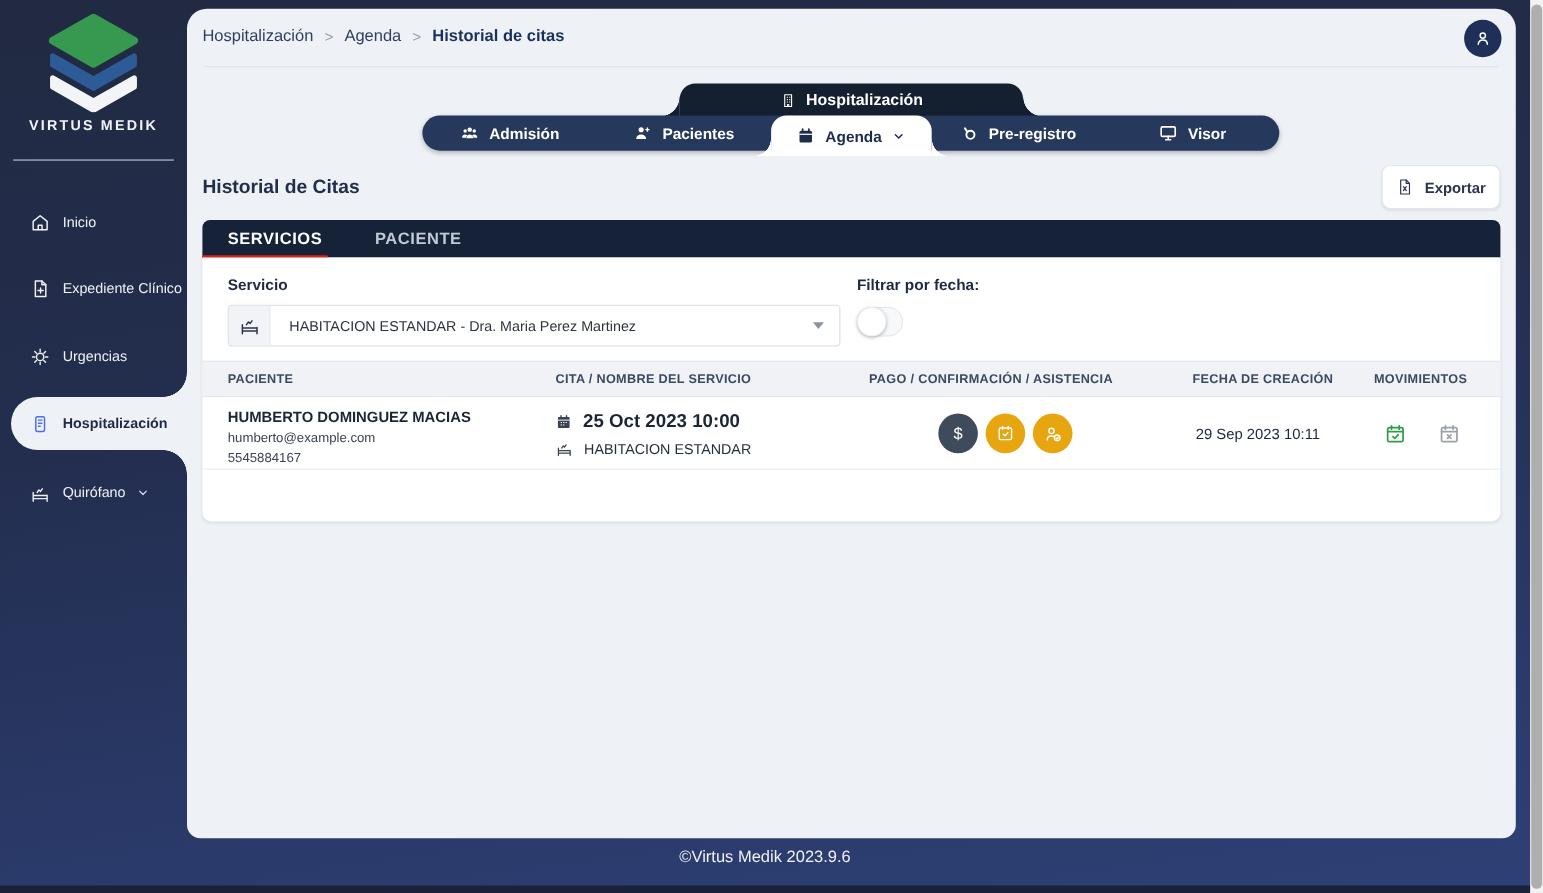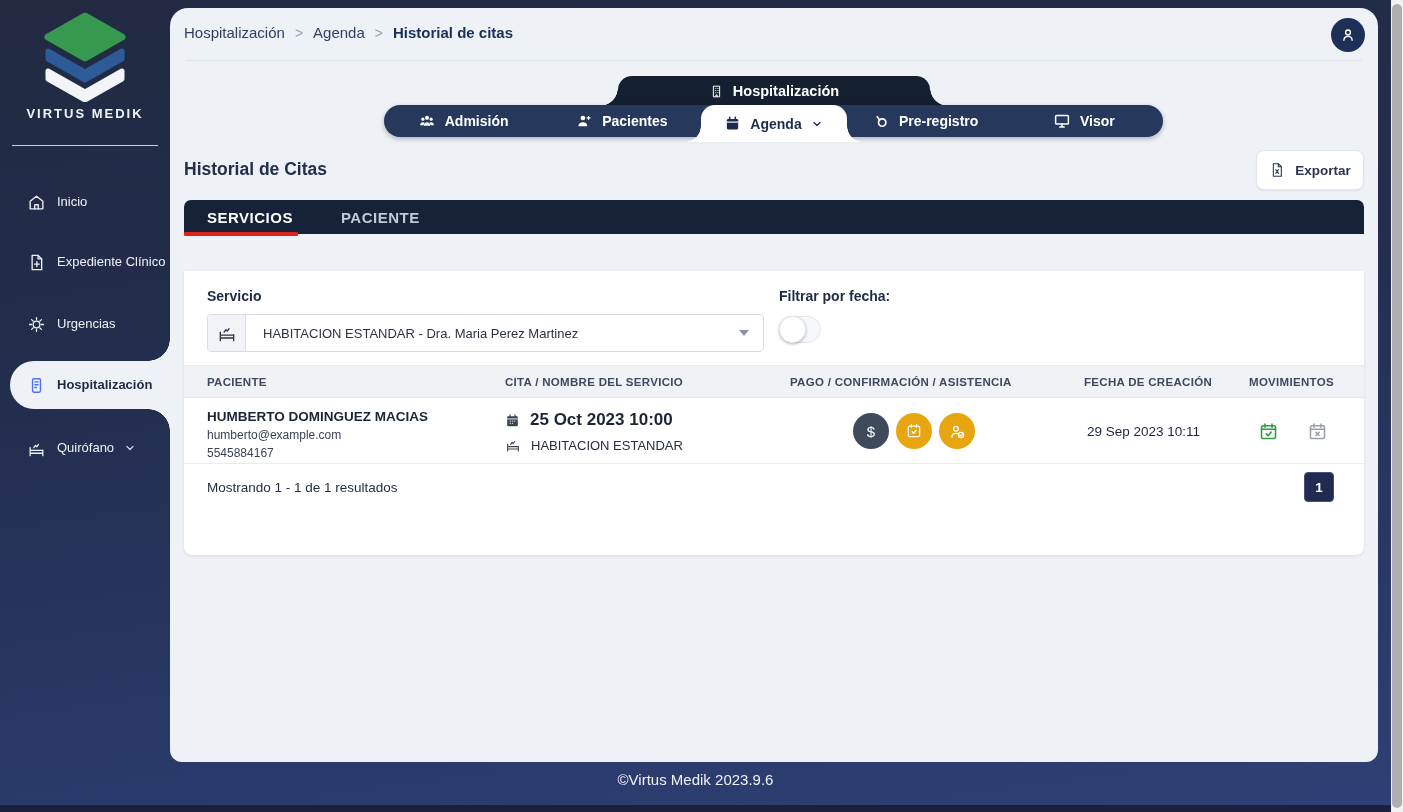--- a/index.html
+++ b/index.html
@@ -63,22 +63,22 @@
                 gap:10px; font-size:13.5px; font-weight:600; color:#2b3550; cursor:pointer;
                 box-shadow:0 1px 2px rgba(20,30,60,.07); }
 
   
   .panel-tabs { position:absolute; left:184px; top:200px; width:1180px; height:34px; background:#152238;
                 border-radius:7px 7px 0 0; display:flex; align-items:center; }
   .ptab { font-size:15px; font-weight:700; letter-spacing:.5px; cursor:pointer; }
   .ptab-active { margin-left:23px; color:#ffffff; }
   .ptab-idle { margin-left:48px; color:#c3cad7; }
   .red-underline { position:absolute; left:0; bottom:-2px; width:114px; height:4px; background:#dc2418; border-radius:1px; }
-  .panel-body { position:absolute; left:184px; top:234px; width:1180px; height:284px; background:#ffffff;
-                border-radius:0 0 8px 8px; box-shadow:0 1px 3px rgba(25,35,60,.10);margin-top:37px; }
+  .panel-body { position:absolute; left:184px; top:234px; width:1180px; height:240px; background:#ffffff;
+                border-radius:0 0 8px 8px; box-shadow:0 1px 3px rgba(25,35,60,.10); }
 
   .service-label { position:absolute; left:23px; top:17px; font-size:14px; font-weight:700; color:#1e2a44; }
   .service-select { position:absolute; left:23px; top:43px; width:557px; height:38px; background:#fff;
                     border:1px solid #d8dce4; border-radius:4px; display:flex; align-items:center; cursor:pointer; }
   .select-prefix { width:38px; height:100%; background:#f1f3f6; border-right:1px solid #d8dce4;
                    display:flex; align-items:center; justify-content:center; border-radius:3px 0 0 3px; }
   .select-value { flex:1; padding-left:17px; font-size:13px; color:#2c3340; }
   .select-caret { width:0; height:0; border-left:5px solid transparent; border-right:5px solid transparent;
                   border-top:6px solid #8b93a3; margin-right:14px; }
   .date-filter-label { position:absolute; left:595px; top:17px; font-size:14px; font-weight:700; color:#1e2a44; }
@@ -394,24 +394,20 @@
         <span class="mov-btn">
           <svg width="21" height="21" viewBox="0 0 24 24" fill="none" stroke="#9aa1ab" stroke-width="1.8" stroke-linejoin="round" stroke-linecap="round">
             <rect x="4" y="5.5" width="16" height="14.5" rx="1.5"></rect>
             <path d="M8 3.5 v3.5 M16 3.5 v3.5 M4 9.5 h16"></path>
             <path d="M10.2 13 l3.6 3.6 M13.8 13 l-3.6 3.6"></path>
           </svg>
         </span>
       </div>
     </div>
 
-    <div class="pagination">
-      <span class="pag-summary">Mostrando 1 - 1 de 1 resultados</span>
-      <span class="page-btn">1</span>
-    </div>
   </div>
 
   <div class="footer-text">©Virtus Medik 2023.9.6</div>
   <div class="bottom-strip"></div>
 
   <div class="scroll-track">
     <div class="scroll-thumb"></div>
   </div>
 
 </div>

